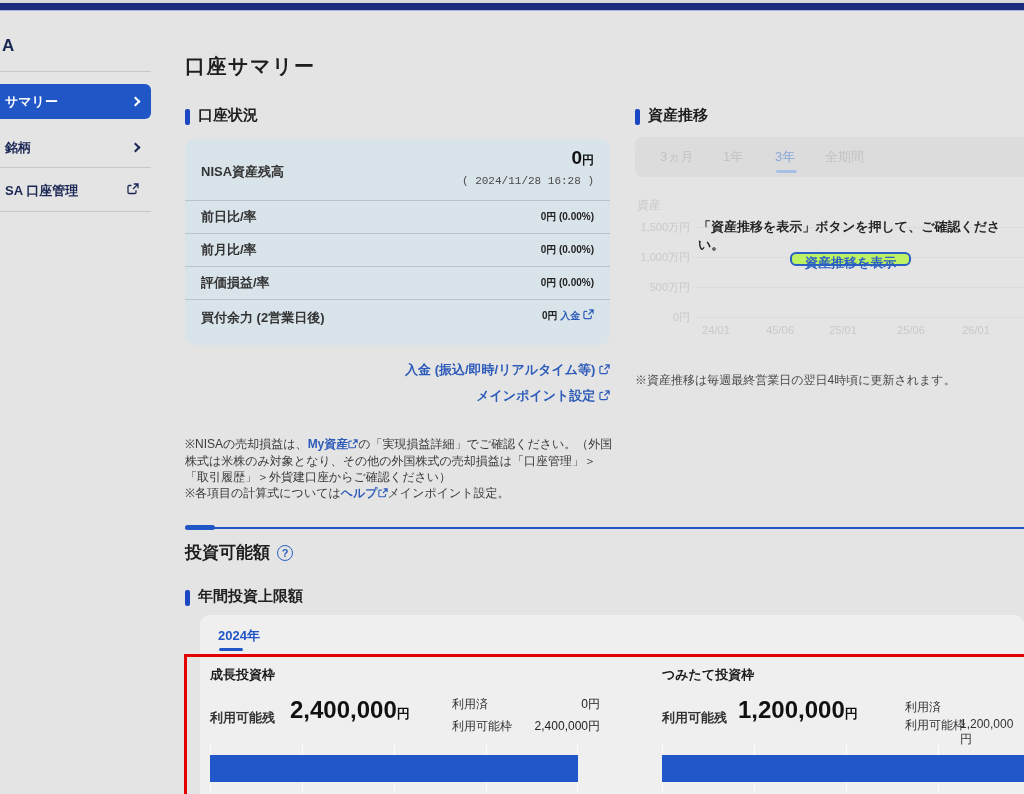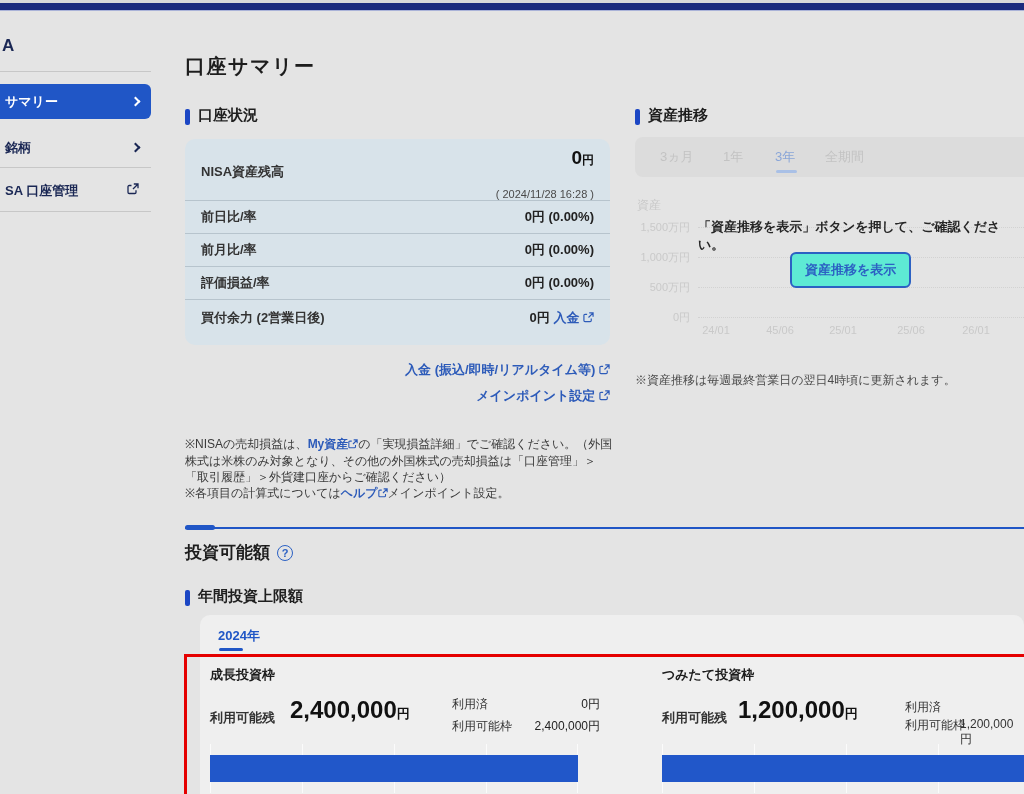--- a/index.html
+++ b/index.html
@@ -29,45 +29,45 @@
   .sec-bar { width:5px; height:16px; background:#1b46c4; border-radius:2px; }
 
   
   .card { position:absolute; left:185px; top:139px; width:425px; height:206px; background:#d8e3ea;
           border-radius:10px; display:flex; flex-direction:column; overflow:hidden; }
   .crow { display:flex; justify-content:space-between; align-items:center; padding:0 16px; border-top:1px solid #b7c4cd; }
   .crow.first { border-top:none; height:61px; align-items:flex-start; }
   .crow.mid { height:33px; }
   .crow.last { height:46px; align-items:flex-start; padding-top:9px; }
   .clabel { font-size:13px; font-weight:600; color:#333; }
-  .cvalue { font-size:13px; font-weight:bold; color:#222; }
+  .cvalue { font-size:10px; font-weight:bold; color:#222; }
   .first .clabel { margin-top:24px; }
   .bal-right { text-align:right; margin-top:8px; }
   .bal-big { font-size:19px; font-weight:bold; color:#111; }
   .bal-unit { font-size:12px; font-weight:bold; color:#111; }
-  .bal-date { font-size:11px; color:#4a4a4a; margin-top:19px; }
+  .bal-date { font-size:11px; color:#4a4a4a; margin-top:6px;font-family:Liberation Mono, monospace; }
   .inline-link { color:#2d5bb9; font-weight:bold; cursor:pointer; }
 
   .links-block { position:absolute; left:185px; top:361px; width:425px; text-align:right; }
   .link-line { font-size:13px; font-weight:600; color:#2d5bb9; margin-bottom:8px; cursor:pointer; }
 
   .note { position:absolute; left:185px; top:436px; width:428px; font-size:12px; line-height:16px; color:#3a3a3a; }
   .note .inline-link { font-weight:600; }
 
   
   .tabs { position:absolute; left:635px; top:137px; width:400px; height:40px; background:#dcdcdc; border-radius:8px; }
   .tab { position:absolute; top:0; height:40px; line-height:40px; font-size:13px; color:#c3c3c3; cursor:pointer; }
   .tab.active { color:#8aa6d8; }
   .tab-underline { position:absolute; left:141px; top:33px; width:21px; height:3px; background:#a9c0e6; border-radius:2px; }
   .axis-label { position:absolute; left:637px; top:197px; font-size:12px; color:#c9c9c9; }
   .ytick { position:absolute; left:628px; width:62px; text-align:right; font-size:11px; color:#c9c9c9; }
   .grid-h { position:absolute; left:698px; width:326px; border-top:1px dotted #d2d2d2; }
   .xtick { position:absolute; top:324px; font-size:11px; color:#c9c9c9; transform:translateX(-50%); }
   .chart-msg { position:absolute; left:698px; top:218px; font-size:13px; font-weight:bold; color:#262626; }
-  .chart-btn { position:absolute; left:790px; top:252px; height:36px; padding:0 13px; background:#5eead4;
+  .chart-btn { position:absolute; left:790px; top:252px; height:14px; padding:0 13px; background:#bef264;
                border:2px solid #2c61c3; border-radius:6px; font-size:13px; font-weight:bold; color:#2c61c3;
                font-family:"Liberation Sans", sans-serif; cursor:pointer; }
   .chart-note { position:absolute; left:635px; top:372px; font-size:12px; color:#4a4a4a; }
 
   
   .blue-line { position:absolute; left:185px; top:527px; width:839px; height:2px; background:#2056c6; }
   .blue-seg  { position:absolute; left:185px; top:525px; width:30px; height:5px; background:#2056c6; border-radius:3px; }
   .h2 { position:absolute; left:185px; top:541px; font-size:17px; font-weight:bold; color:#1d1d1d; display:flex; align-items:center; gap:7px; }
   .help { width:16px; height:16px; border:1.5px solid #2b61c4; border-radius:50%; color:#2b61c4; font-size:11px;
           font-weight:bold; display:inline-flex; align-items:center; justify-content:center; cursor:pointer; }

